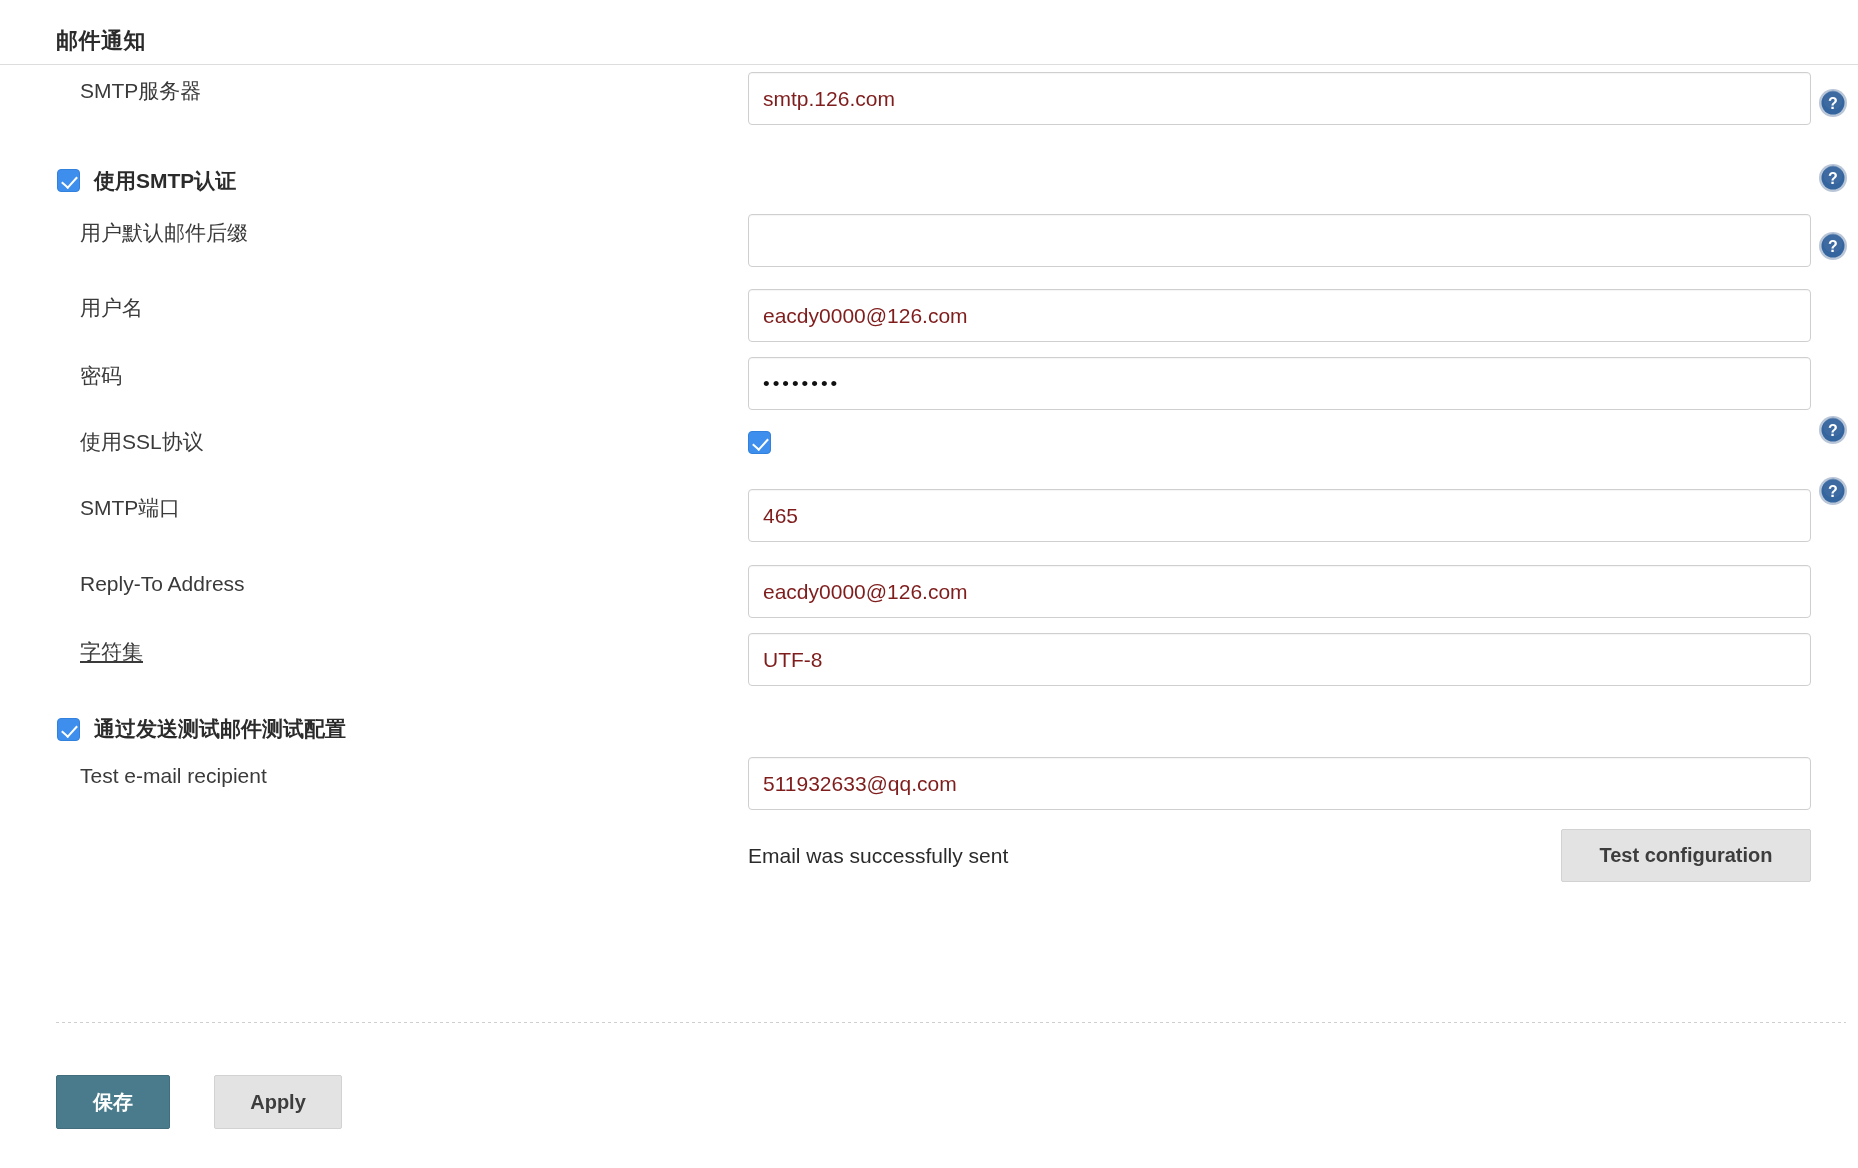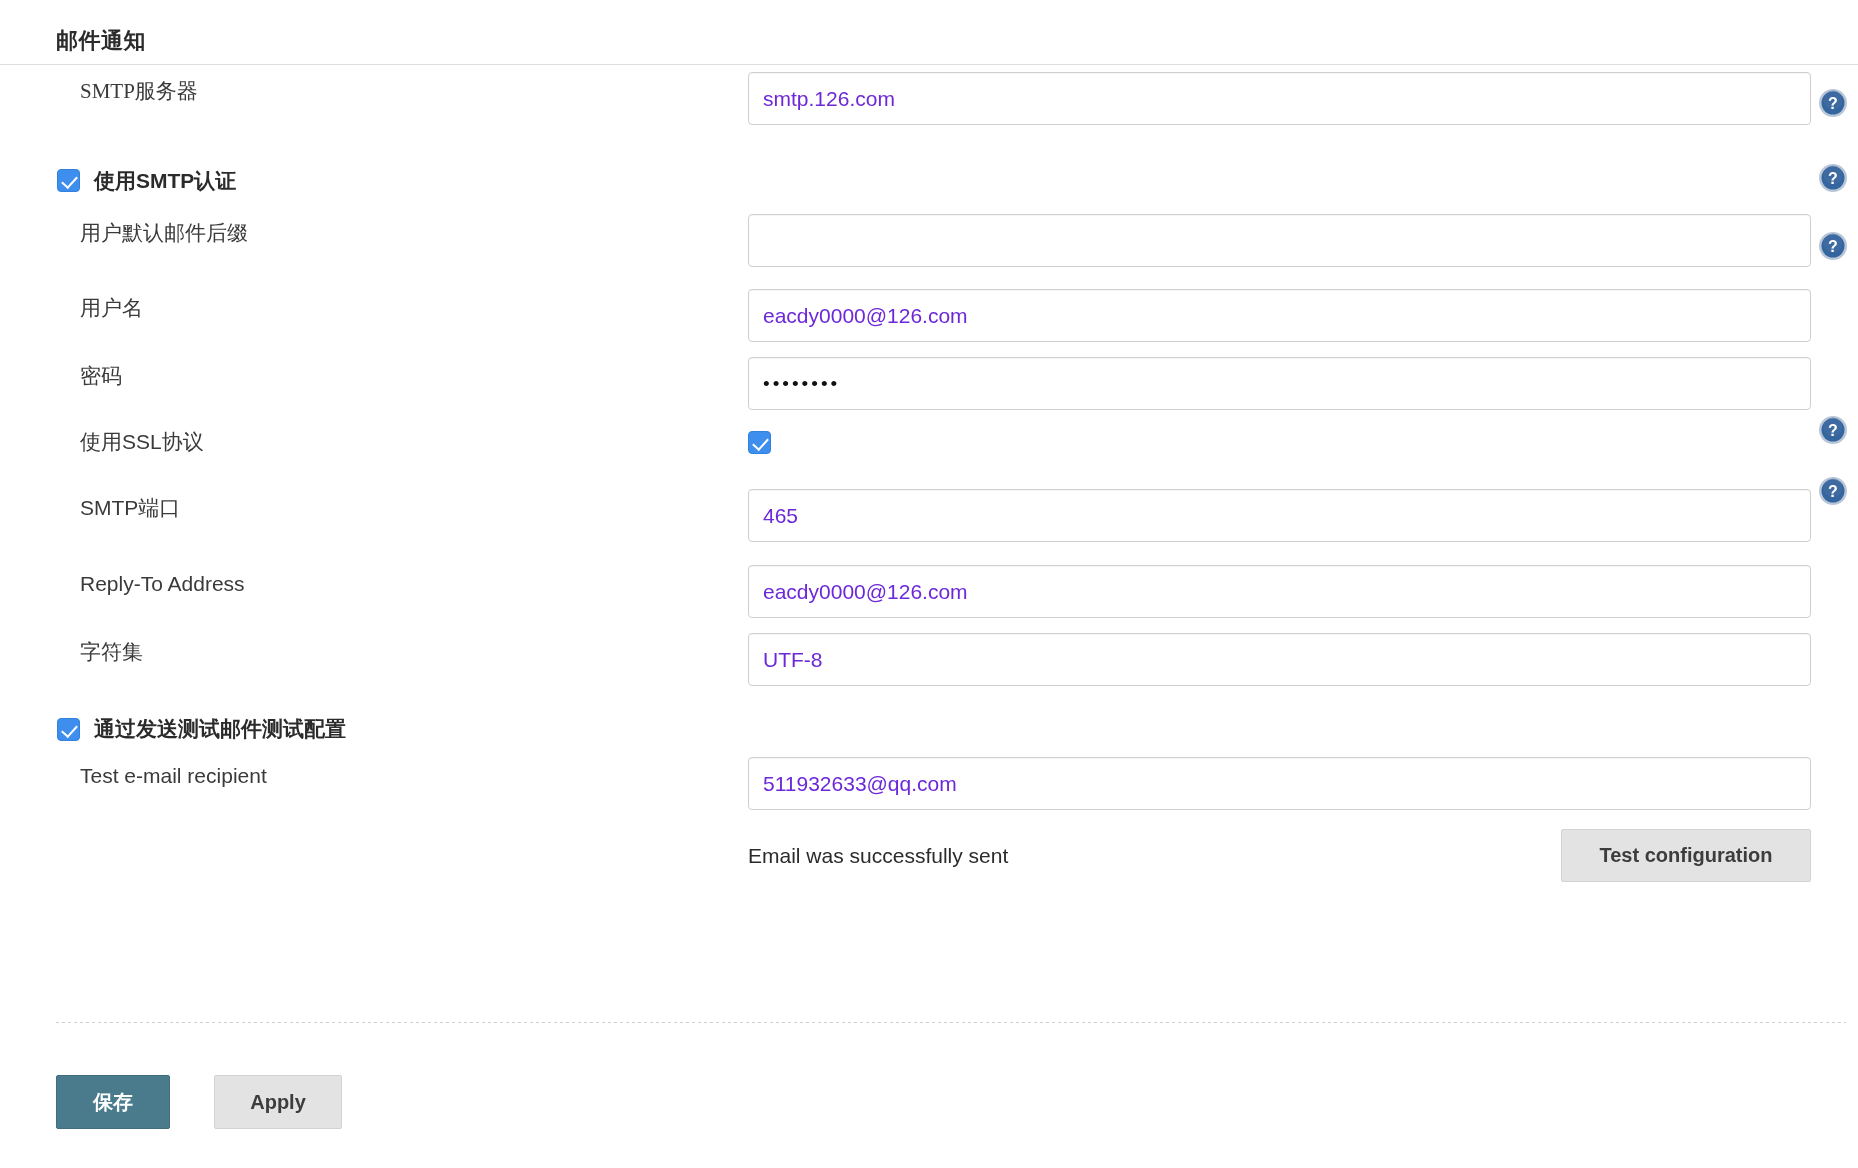--- a/index.html
+++ b/index.html
@@ -56,21 +56,21 @@
   }
   .txtfield {
     display: block;
     width: 1063px;
     height: 53px;
     border: 1px solid #cfcfcf;
     border-radius: 4px;
     background: #ffffff;
     padding: 0 14px;
     font-size: 21px;
-    color: #6d28d9;
+    color: #7f1d1d;
     font-family: "Liberation Sans", sans-serif;
     line-height: 51px;
     box-shadow: inset 0 1px 1px rgba(0,0,0,0.04);
     overflow: hidden;
     text-overflow: ellipsis;
     white-space: nowrap;
   }
   .txtfield.empty { color: #1a1a1a; }
   .pw-dots {
     letter-spacing: 3px;
@@ -158,21 +158,21 @@
 <body>
 
 <div class="page">
 
   <div class="section-title">邮件通知</div>
   <div class="section-rule"></div>
 
   <div class="form">
 
     <div class="row" style="height:75px;">
-      <div class="label-cell" style="padding-top:6px;font-family:Liberation Serif, serif;">SMTP服务器</div>
+      <div class="label-cell" style="padding-top:6px;">SMTP服务器</div>
       <div class="field-cell">
         <div class="txtfield">smtp.126.com</div>
       </div>
     </div>
 
     <div class="row" style="height:67px; align-items:center;">
       <div class="cbx-row">
         <span class="cbx"></span>
         <span>使用SMTP认证</span>
       </div>
@@ -214,21 +214,21 @@
     </div>
 
     <div class="row" style="height:68px;">
       <div class="label-cell" style="padding-top:6px;">Reply-To Address</div>
       <div class="field-cell">
         <div class="txtfield">eacdy0000@126.com</div>
       </div>
     </div>
 
     <div class="row" style="height:68px;">
-      <div class="label-cell" style="padding-top:6px;">字符集</div>
+      <div class="label-cell" style="padding-top:6px;text-decoration:underline;">字符集</div>
       <div class="field-cell">
         <div class="txtfield">UTF-8</div>
       </div>
     </div>
 
     <div class="row" style="height:56px; align-items:center;">
       <div class="cbx-row">
         <span class="cbx"></span>
         <span>通过发送测试邮件测试配置</span>
       </div>

